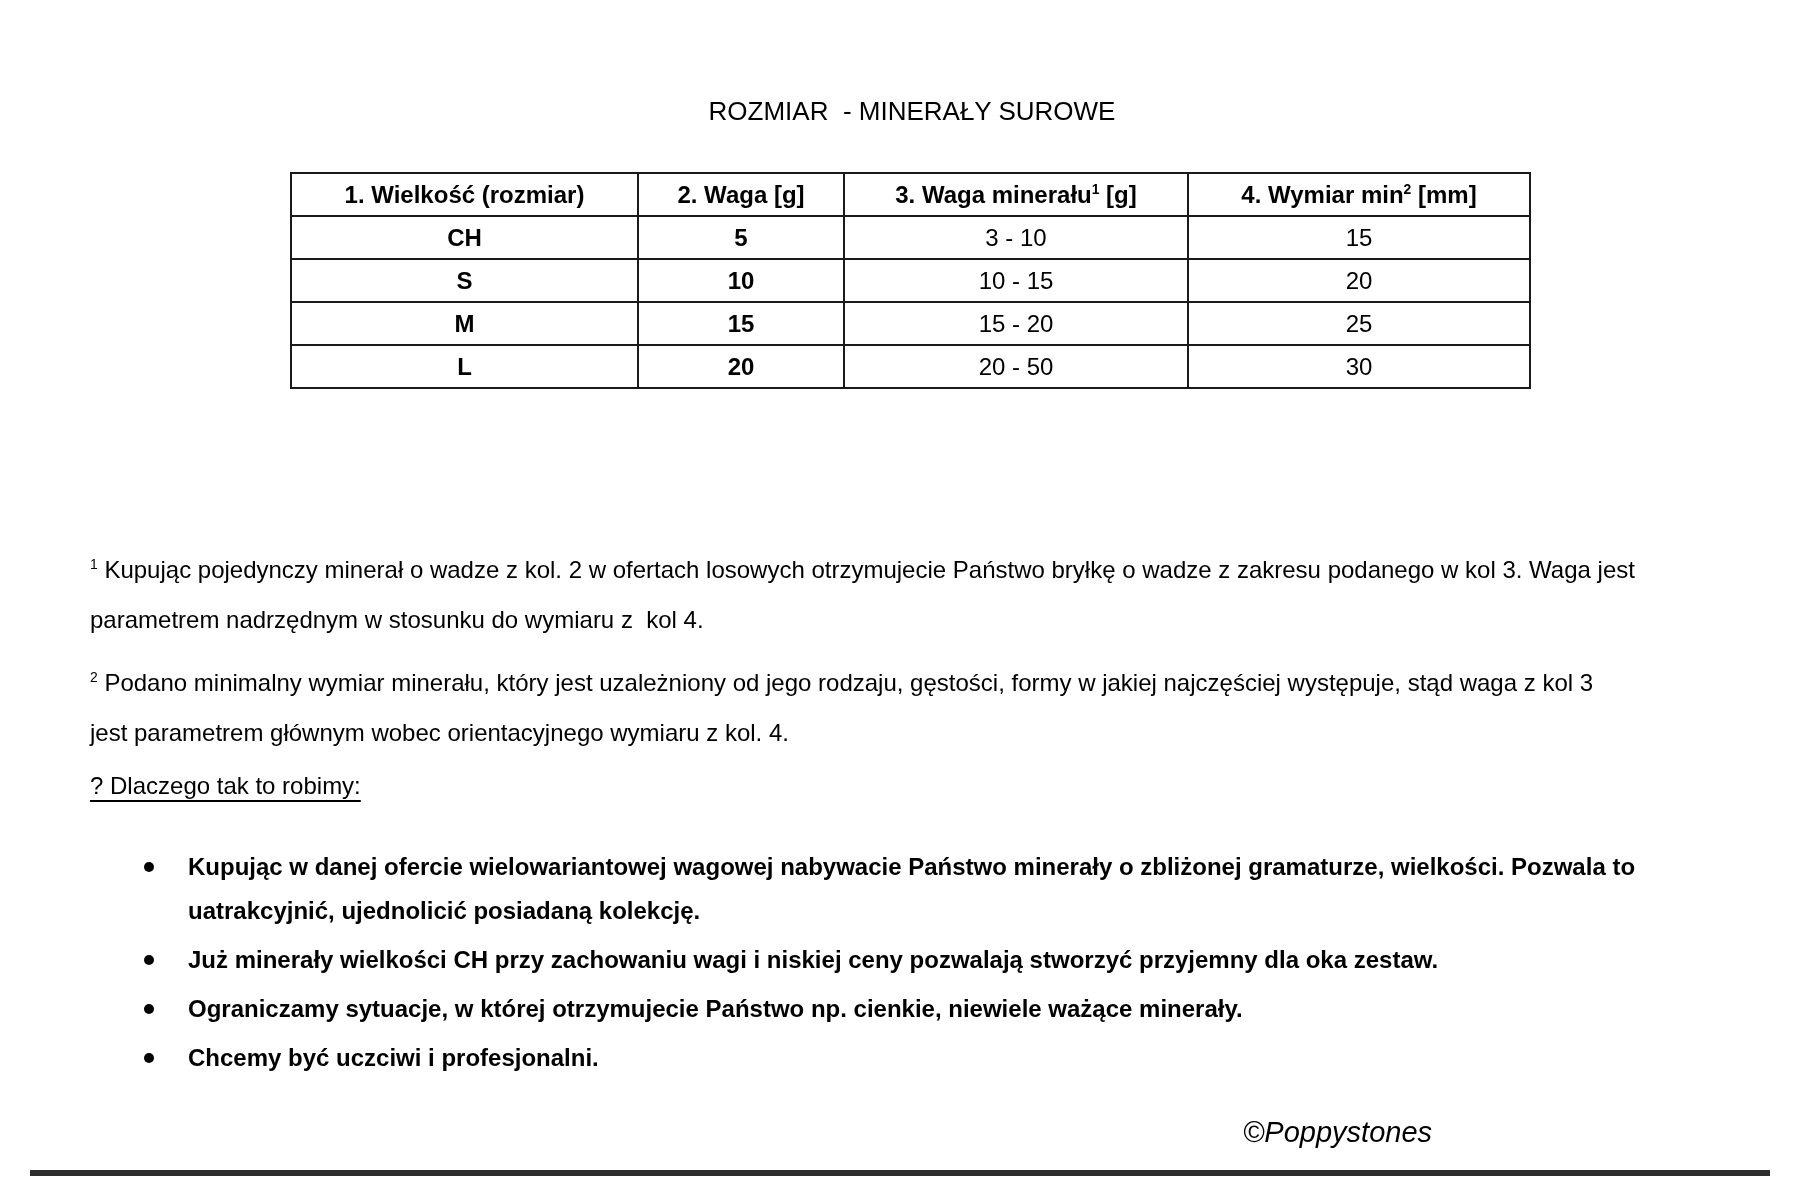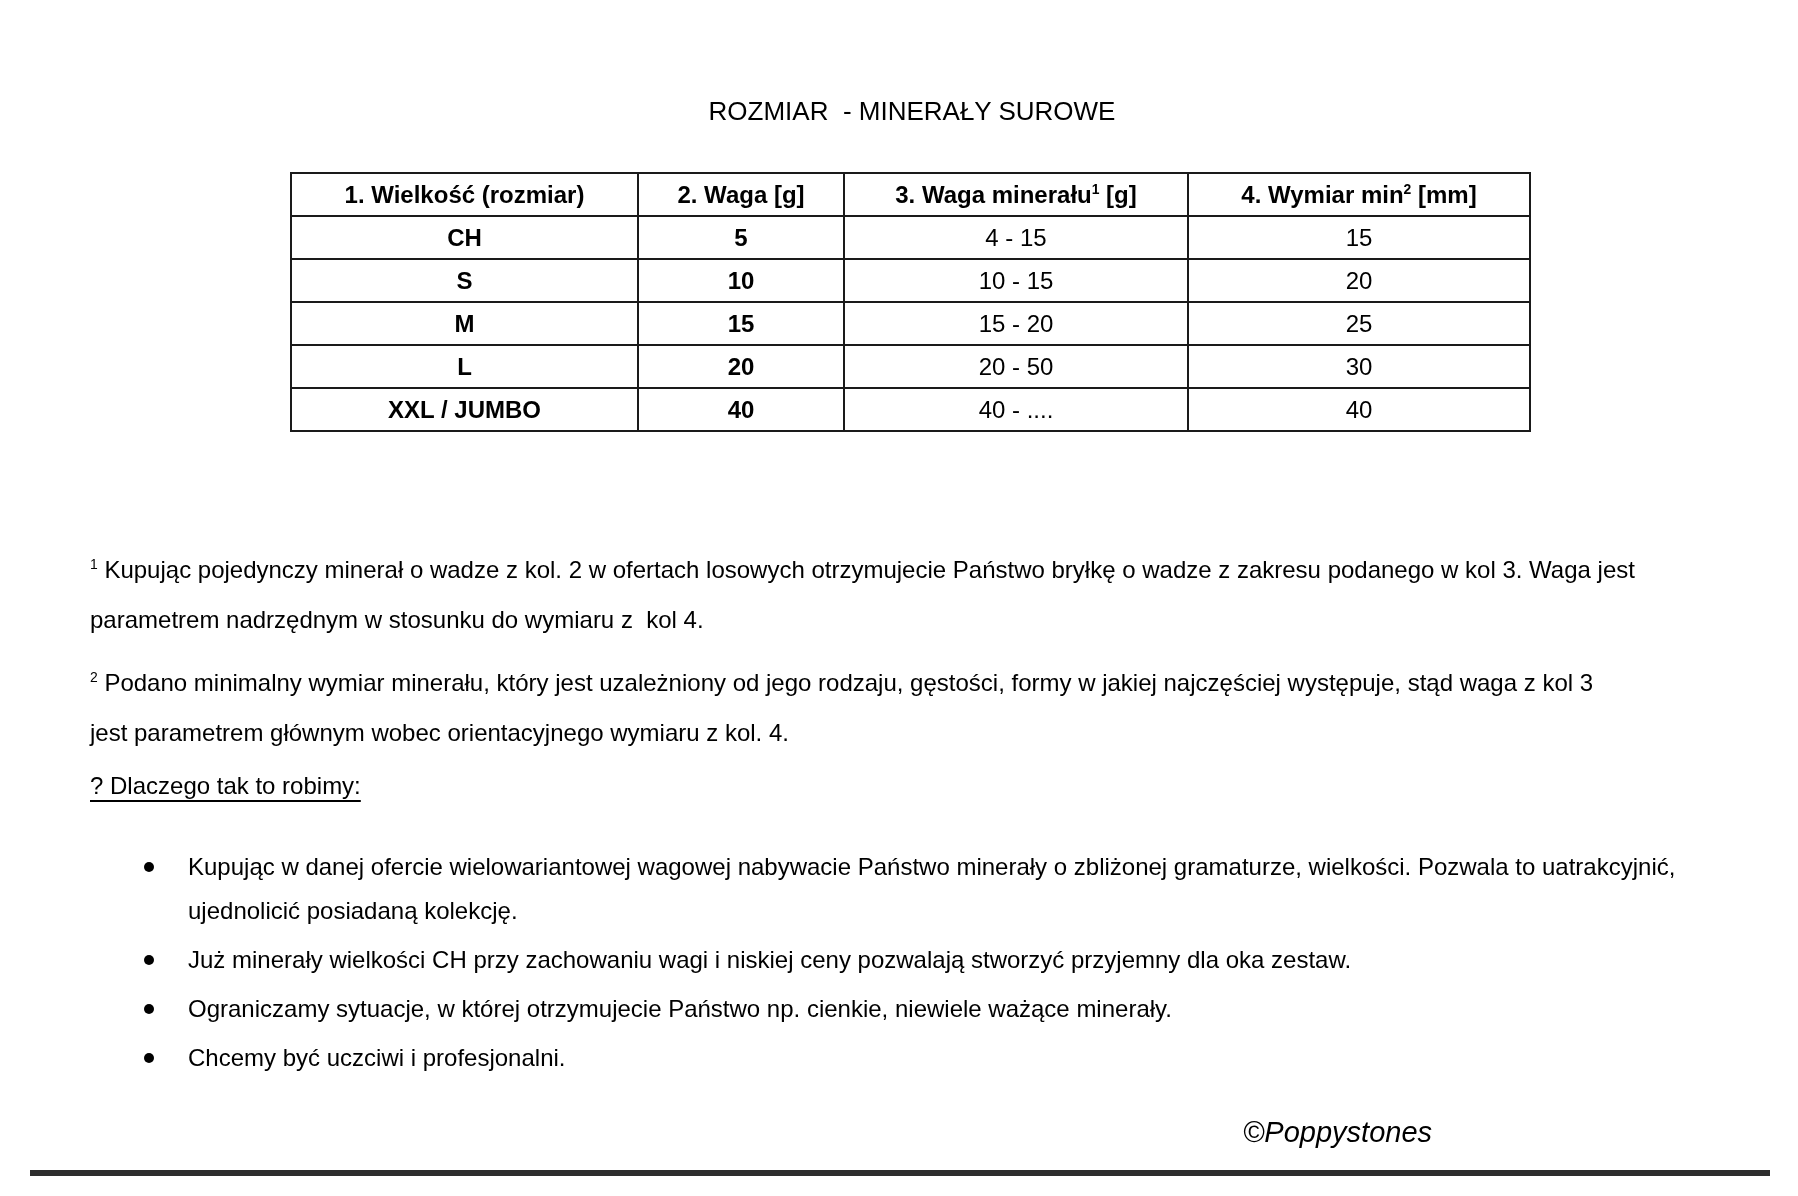--- a/index.html
+++ b/index.html
@@ -79,20 +79,21 @@
   ul.reasons-list {
     position: absolute;
     left: 188px;
     top: 845px;
     width: 1530px;
     margin: 0;
     padding: 0;
     list-style: none;
     font-size: 24px;
     line-height: 44px;
+    font-weight: bold;
   }
   ul.reasons-list li {
     position: relative;
     margin: 0 0 5px 0;
   }
   ul.reasons-list li::before {
     content: "";
     position: absolute;
     left: -44px;
     top: 17px;
@@ -137,46 +138,40 @@
         <th><span>1. Wielkość (rozmiar)</span><sup></sup><span></span></th>
         <th><span>2. Waga [g]</span><sup></sup><span></span></th>
         <th><span>3. Waga minerału</span><sup>1</sup><span> [g]</span></th>
         <th><span>4. Wymiar min</span><sup>2</sup><span> [mm]</span></th>
       </tr>
     </thead>
     <tbody>
       <tr>
         <td>CH</td>
         <td>5</td>
-        <td>4 - 15</td>
+        <td>3 - 10</td>
         <td>15</td>
       </tr>
       <tr>
         <td>S</td>
         <td>10</td>
         <td>10 - 15</td>
         <td>20</td>
       </tr>
       <tr>
         <td>M</td>
         <td>15</td>
         <td>15 - 20</td>
         <td>25</td>
       </tr>
       <tr>
         <td>L</td>
         <td>20</td>
         <td>20 - 50</td>
         <td>30</td>
-      </tr>
-      <tr>
-        <td>XXL / JUMBO</td>
-        <td>40</td>
-        <td>40 - ....</td>
-        <td>40</td>
       </tr>
     </tbody>
   </table>
 
   <p class="footnote footnote-1"><sup>1</sup><span> Kupując pojedynczy minerał o wadze z kol. 2 w ofertach losowych otrzymujecie Państwo bryłkę o wadze z zakresu podanego w kol 3. Waga jest parametrem nadrzędnym w stosunku do wymiaru z  kol 4.</span></p>
 
   <p class="footnote footnote-2"><sup>2</sup><span> Podano minimalny wymiar minerału, który jest uzależniony od jego rodzaju, gęstości, formy w jakiej najczęściej występuje, stąd waga z kol 3 jest parametrem głównym wobec orientacyjnego wymiaru z kol. 4.</span></p>
 
   <h2 class="why-heading">? Dlaczego tak to robimy:</h2>
 

